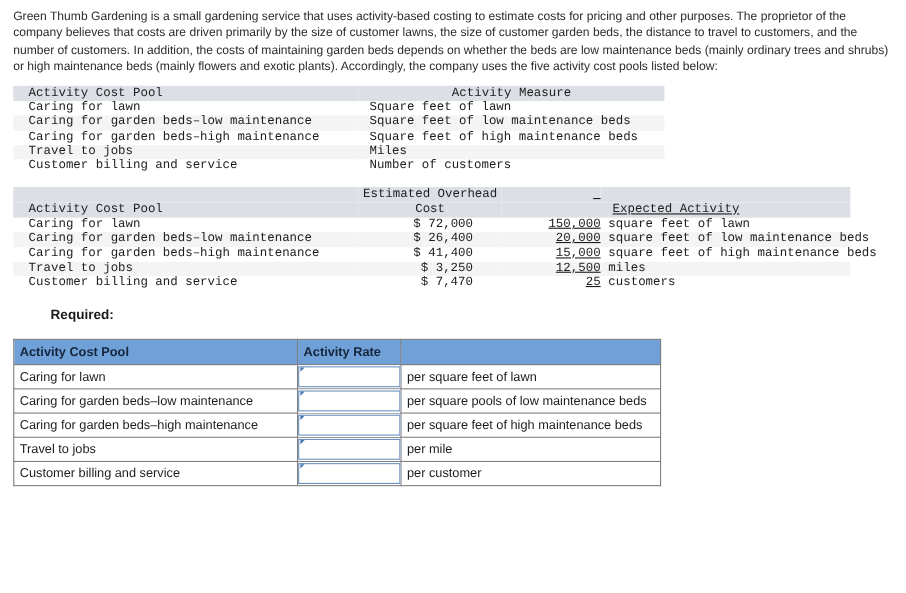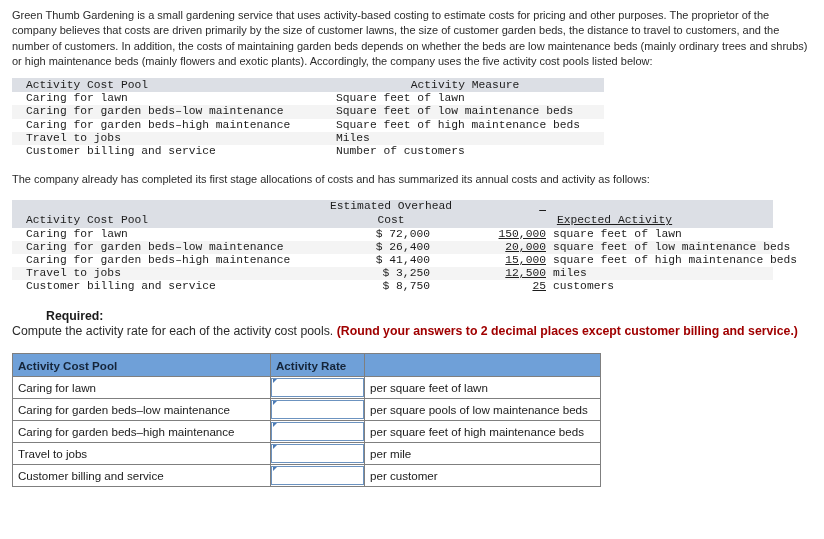--- a/index.html
+++ b/index.html
@@ -189,21 +189,20 @@
         <td class="c-pool">Travel to jobs</td>
         <td class="c-meas">Miles</td>
       </tr>
       <tr class="plain">
         <td class="c-pool">Customer billing and service</td>
         <td class="c-meas">Number of customers</td>
       </tr>
     </tbody>
   </table>
 
-  <p class="para para-second">The company already has completed its first stage allocations of costs and has summarized its annual costs and activity as follows:</p>
 
   <table class="mono-table t2">
     <thead>
       <tr class="hdr-row hdr-tall">
         <td class="c-pool"> </td>
         <td class="c-cost">Estimated Overhead</td>
         <td class="c-act"> </td>
         <td class="c-unit"> </td>
       </tr>
       <tr class="hdr-row">
@@ -232,30 +231,29 @@
         <td class="c-unit">square feet of high maintenance beds</td>
       </tr>
       <tr class="alt">
         <td class="c-pool">Travel to jobs</td>
         <td class="c-cost">$ 3,250</td>
         <td class="c-act">12,500</td>
         <td class="c-unit">miles</td>
       </tr>
       <tr class="plain">
         <td class="c-pool">Customer billing and service</td>
-        <td class="c-cost">$ 8,750</td>
+        <td class="c-cost">$ 7,470</td>
         <td class="c-act">25</td>
         <td class="c-unit">customers</td>
       </tr>
     </tbody>
   </table>
 
   <div class="required-block">
     <div class="req-title">Required:</div>
-    <div class="req-text"><span>Compute the activity rate for each of the activity cost pools.</span> <span class="req-red">(Round your answers to 2 decimal places except customer billing and service.)</span></div>
   </div>
 
   <table class="ans-table">
     <thead>
       <tr>
         <th class="col-pool">Activity Cost Pool</th>
         <th class="col-rate">Activity Rate</th>
         <th class="col-unit"></th>
       </tr>
     </thead>

